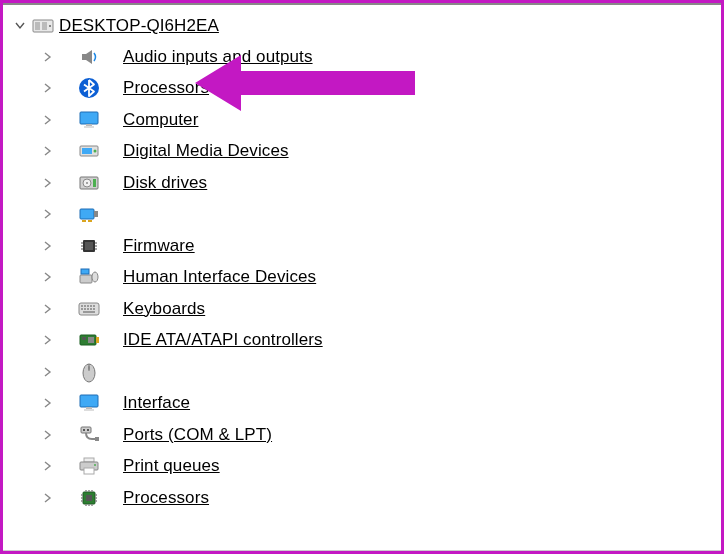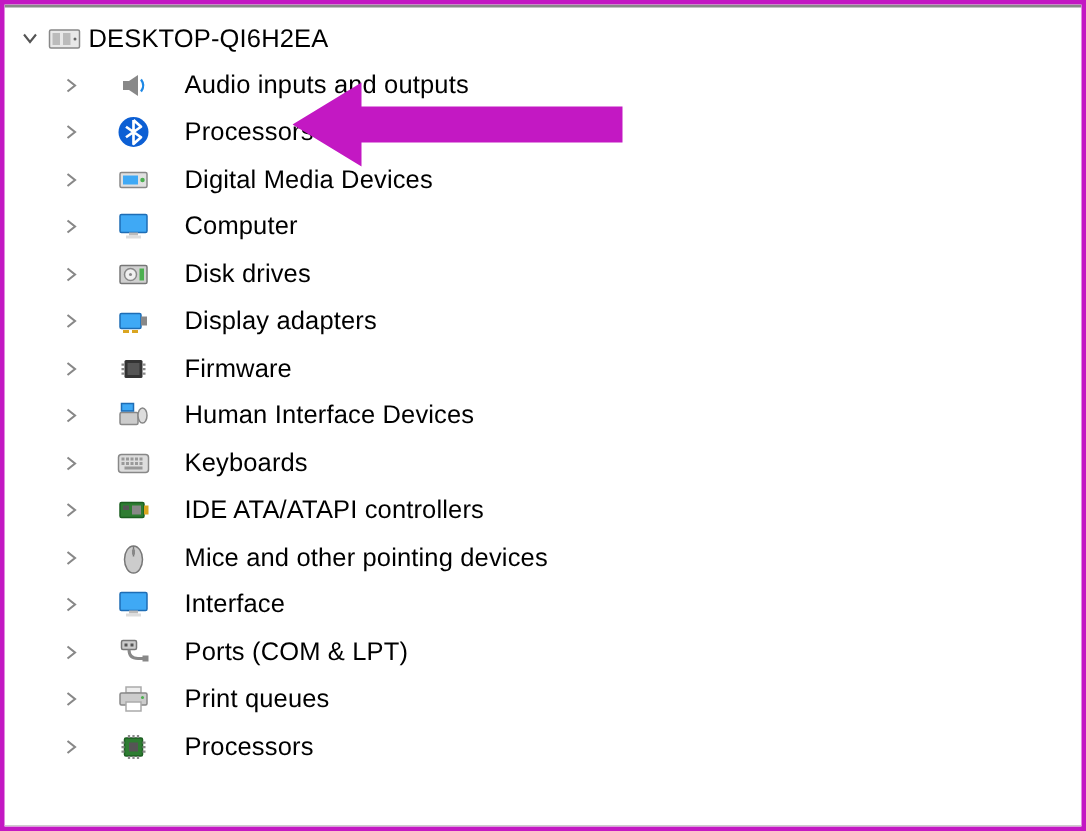--- a/index.html
+++ b/index.html
@@ -48,20 +48,21 @@
       width: 24px;
       height: 24px;
       display: flex;
       align-items: center;
       justify-content: center;
       flex-shrink: 0;
     }
     .label {
       white-space: nowrap;
       letter-spacing: 0.1px;
+      text-decoration: underline;
     }
     .arrow-annotation {
       position: absolute;
       left: 192px;
       top: 48px;
       pointer-events: none;
     }
   </style>
 </head>
 <body>
@@ -116,43 +117,43 @@
     <span class="label">Processors</span>
   </div>
 
   <div class="tree-item">
     <span class="chevron">
         <svg width="10" height="10" viewBox="0 0 10 10">
           <path d="M2 1 L7 5 L2 9" fill="none" stroke="#888" stroke-width="1.4"></path>
         </svg>
       </span>
     <span class="device-icon">
+      <svg width="22" height="20" viewBox="0 0 22 20">
+        <rect x="2" y="2" width="18" height="12" rx="1" fill="#3fa9f5" stroke="#1e6db5"></rect>
+        <rect x="8" y="14" width="6" height="2" fill="#bbb"></rect>
+        <rect x="6" y="16" width="10" height="2" fill="#ddd"></rect>
+      </svg>
+    </span>
+    <span class="label">Computer</span>
+  </div>
+
+  <div class="tree-item">
+    <span class="chevron">
+        <svg width="10" height="10" viewBox="0 0 10 10">
+          <path d="M2 1 L7 5 L2 9" fill="none" stroke="#888" stroke-width="1.4"></path>
+        </svg>
+      </span>
+    <span class="device-icon">
       <svg width="22" height="18" viewBox="0 0 22 18">
         <rect x="2" y="4" width="18" height="10" rx="1" fill="#e0e0e0" stroke="#888"></rect>
         <rect x="4" y="6" width="10" height="6" fill="#3fa9f5"></rect>
         <circle cx="17" cy="9" r="1.5" fill="#4caf50"></circle>
       </svg>
     </span>
     <span class="label">Digital Media Devices</span>
-  </div>
-
-  <div class="tree-item">
-    <span class="chevron">
-        <svg width="10" height="10" viewBox="0 0 10 10">
-          <path d="M2 1 L7 5 L2 9" fill="none" stroke="#888" stroke-width="1.4"></path>
-        </svg>
-      </span>
-    <span class="device-icon">
-      <svg width="22" height="20" viewBox="0 0 22 20">
-        <rect x="2" y="2" width="18" height="12" rx="1" fill="#3fa9f5" stroke="#1e6db5"></rect>
-        <rect x="8" y="14" width="6" height="2" fill="#bbb"></rect>
-        <rect x="6" y="16" width="10" height="2" fill="#ddd"></rect>
-      </svg>
-    </span>
-    <span class="label">Computer</span>
   </div>
 
   <div class="tree-item">
     <span class="chevron">
         <svg width="10" height="10" viewBox="0 0 10 10">
           <path d="M2 1 L7 5 L2 9" fill="none" stroke="#888" stroke-width="1.4"></path>
         </svg>
       </span>
     <span class="device-icon">
       <svg width="22" height="18" viewBox="0 0 22 18">
@@ -172,21 +173,20 @@
         </svg>
       </span>
     <span class="device-icon">
       <svg width="22" height="18" viewBox="0 0 22 18">
         <rect x="2" y="4" width="14" height="10" rx="1" fill="#3fa9f5" stroke="#1e6db5"></rect>
         <rect x="16" y="6" width="4" height="6" fill="#888"></rect>
         <rect x="4" y="15" width="4" height="2" fill="#daa520"></rect>
         <rect x="10" y="15" width="4" height="2" fill="#daa520"></rect>
       </svg>
     </span>
-    <span class="label">Display adapters</span>
   </div>
 
   <div class="tree-item">
     <span class="chevron">
         <svg width="10" height="10" viewBox="0 0 10 10">
           <path d="M2 1 L7 5 L2 9" fill="none" stroke="#888" stroke-width="1.4"></path>
         </svg>
       </span>
     <span class="device-icon">
       <svg width="20" height="20" viewBox="0 0 20 20">
@@ -267,21 +267,20 @@
           <path d="M2 1 L7 5 L2 9" fill="none" stroke="#888" stroke-width="1.4"></path>
         </svg>
       </span>
     <span class="device-icon">
       <svg width="16" height="22" viewBox="0 0 16 22">
         <ellipse cx="8" cy="12" rx="6" ry="9" fill="#ccc" stroke="#777"></ellipse>
         <line x1="8" y1="3" x2="8" y2="10" stroke="#777"></line>
         <rect x="7" y="5" width="2" height="4" rx="1" fill="#888"></rect>
       </svg>
     </span>
-    <span class="label">Mice and other pointing devices</span>
   </div>
 
   <div class="tree-item">
     <span class="chevron">
         <svg width="10" height="10" viewBox="0 0 10 10">
           <path d="M2 1 L7 5 L2 9" fill="none" stroke="#888" stroke-width="1.4"></path>
         </svg>
       </span>
     <span class="device-icon">
       <svg width="22" height="20" viewBox="0 0 22 20">

